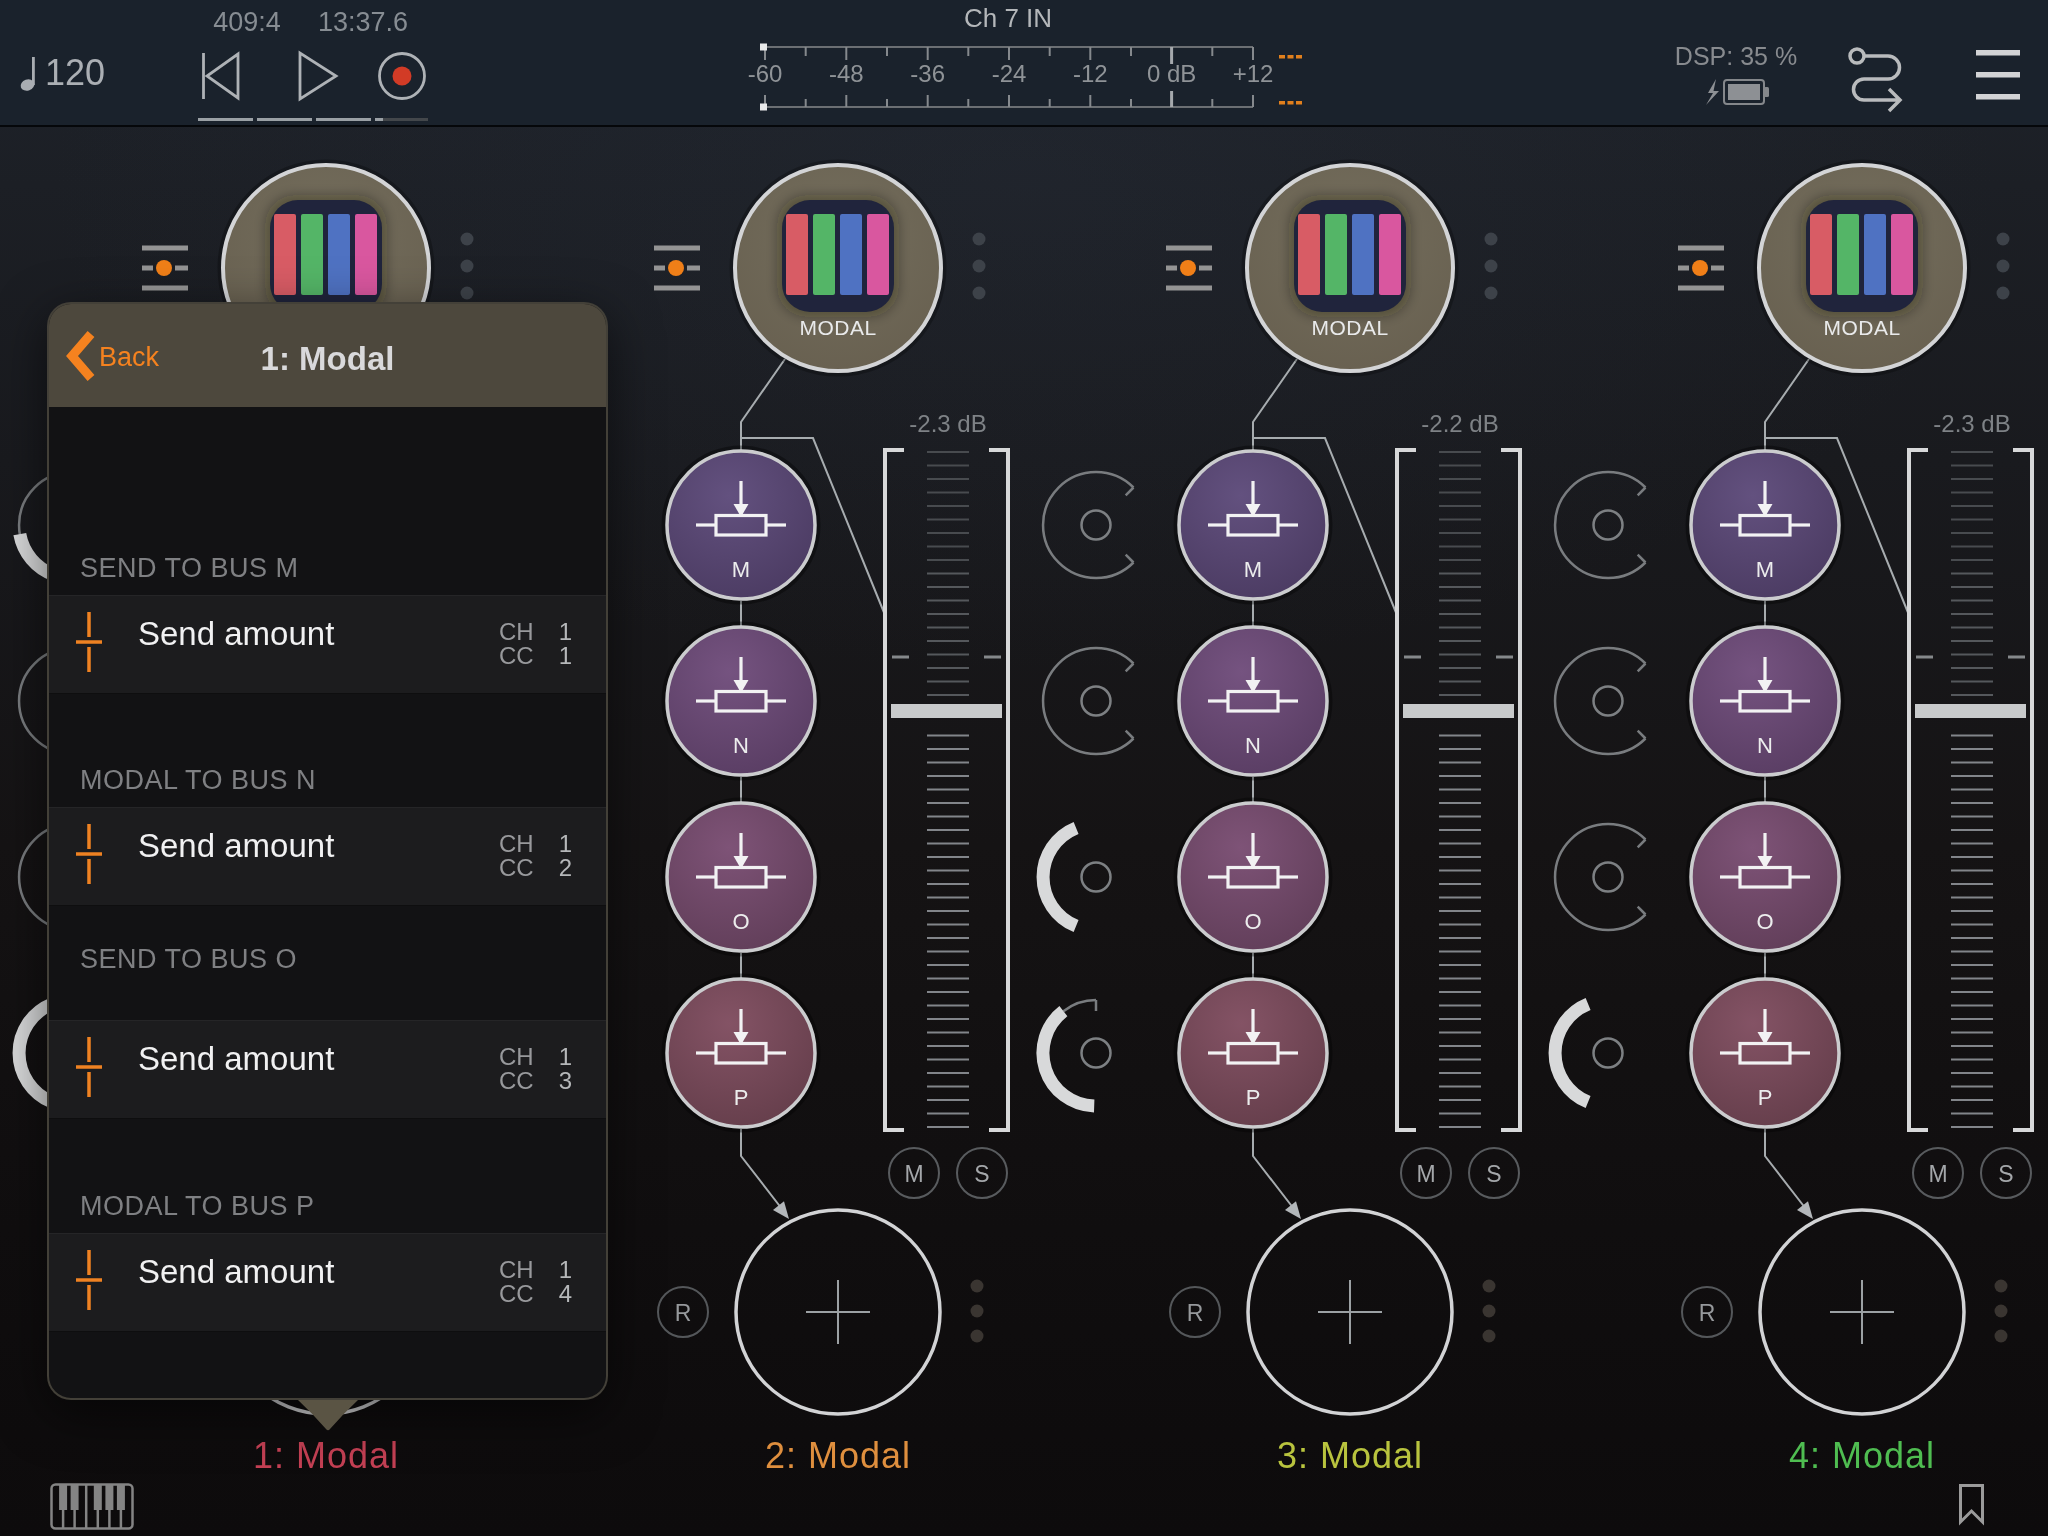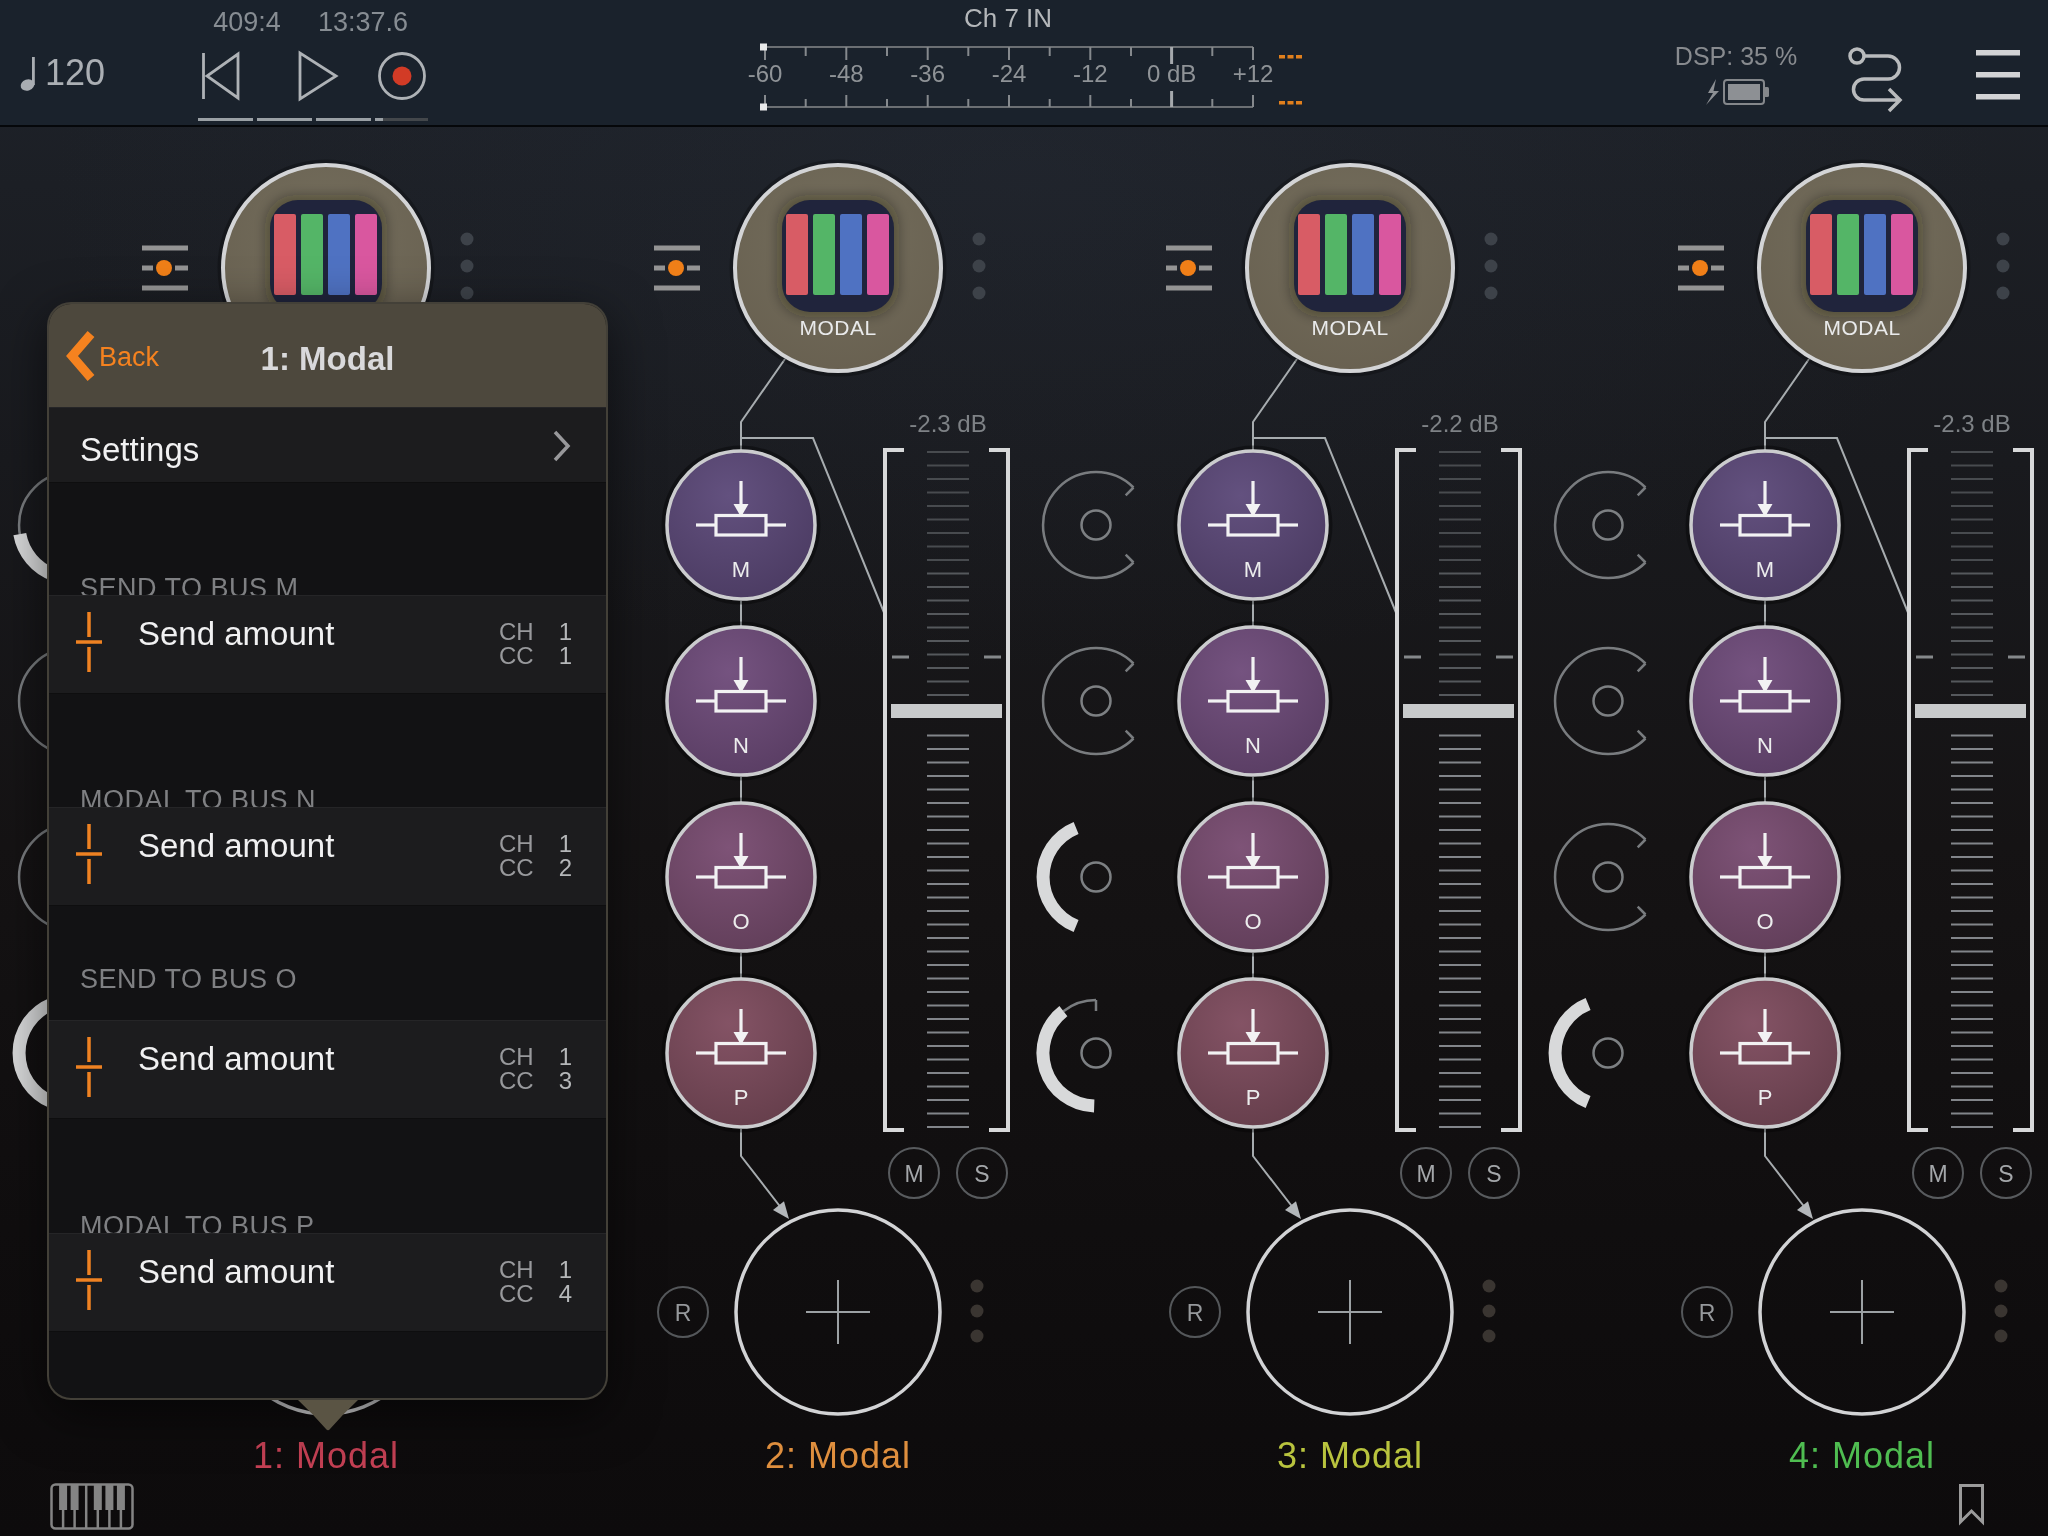--- a/index.html
+++ b/index.html
@@ -8,21 +8,21 @@
 linear-gradient(180deg, #1e232b 0%, #1c1f25 12%, #191a1e 30%, #151314 55%, #100e0f 80%, #0d0b0c 100%);
 }
 #topbar { position:absolute; left:0; top:0; width:2048px; height:127px; background:#1a222c; border-bottom:2px solid #05070a; }
 #stage { position:absolute; left:0; top:0; width:2048px; height:1536px; }
 #popup { position:absolute; left:47px; top:302px; width:561px; height:1098px; background:#121214; border-radius:24px; border:2px solid rgba(108,102,85,0.55); box-shadow:0 14px 50px rgba(0,0,0,0.55); overflow:hidden; }
 #phead { position:absolute; left:0; top:0; width:100%; height:103px; background:#4d483d; }
 #pback { position:absolute; left:50px; top:38px; font-size:27px; color:#f5821f; }
 #ptitle { position:absolute; left:0; top:36px; width:100%; text-align:center; font-size:33px; font-weight:bold; color:#d9d9db; }
 .row { position:absolute; left:0; width:100%; background:#1c1c1e; box-shadow:inset 0 1px 0 rgba(255,255,255,0.045), inset 0 -1px 0 rgba(0,0,0,0.5); }
 .rtxt { position:absolute; left:89px; font-size:33px; color:#f1f1f2; }
-.slab { position:absolute; left:31px; font-size:27px; color:#7f8083; letter-spacing:0.5px;margin-top:20px; }
+.slab { position:absolute; left:31px; font-size:27px; color:#7f8083; letter-spacing:0.5px; }
 .ric { position:absolute; }
 .chcc { position:absolute; left:450px; font-size:24px; color:#98999c; }
 .chv { position:absolute; left:493px; width:30px; text-align:right; font-size:24px; color:#b5b7b9; }
 svg { display:block; }
 text { font-family:"Liberation Sans", sans-serif; }
 </style></head>
 <body>
 <svg id="stage" width="2048" height="1536" viewBox="0 0 2048 1536">
 <defs>
 <radialGradient id="gM" cx="42%" cy="30%" r="75%">
@@ -657,26 +657,20 @@
     <rect x="1976" y="72" width="44" height="5.5" fill="#d2d3d5"></rect>
     <rect x="1976" y="94" width="44" height="5.5" fill="#d2d3d5"></rect>
 </svg>
 <div id="popup">
 <div id="phead">
 <svg width="32" height="50" viewBox="0 0 32 50" style="position:absolute;left:16px;top:27px">
         <polyline points="26,3 7,25 26,47" stroke="#f5821f" stroke-width="9" fill="none"></polyline>
       </svg>
 <span id="pback">Back</span>
       <span id="ptitle">1: Modal</span>
-</div>
-<div class="row" style="top:103px;height:76px">
-<div class="rtxt" style="top:24px;left:31px">Settings</div>
-<svg width="20" height="34" viewBox="0 0 20 34" style="position:absolute;right:34px;top:22px">
-        <polyline points="3,3 16,17 3,31" stroke="#98989b" stroke-width="3.5" fill="none"></polyline>
-      </svg>
 </div>
 <div class="slab" style="top:248.5px">SEND TO BUS M</div>
 <div class="row" style="top:291px;height:99px">
 <svg class="ric" width="30" height="64" viewBox="0 0 30 64" style="left:26px;top:16px">
         <g stroke="#ef8222" stroke-width="3.5">
           <line x1="14" y1="1" x2="14" y2="26"></line>
           <line x1="14" y1="36" x2="14" y2="61"></line>
           <line x1="1" y1="31" x2="27" y2="31"></line>
         </g>
       </svg>

